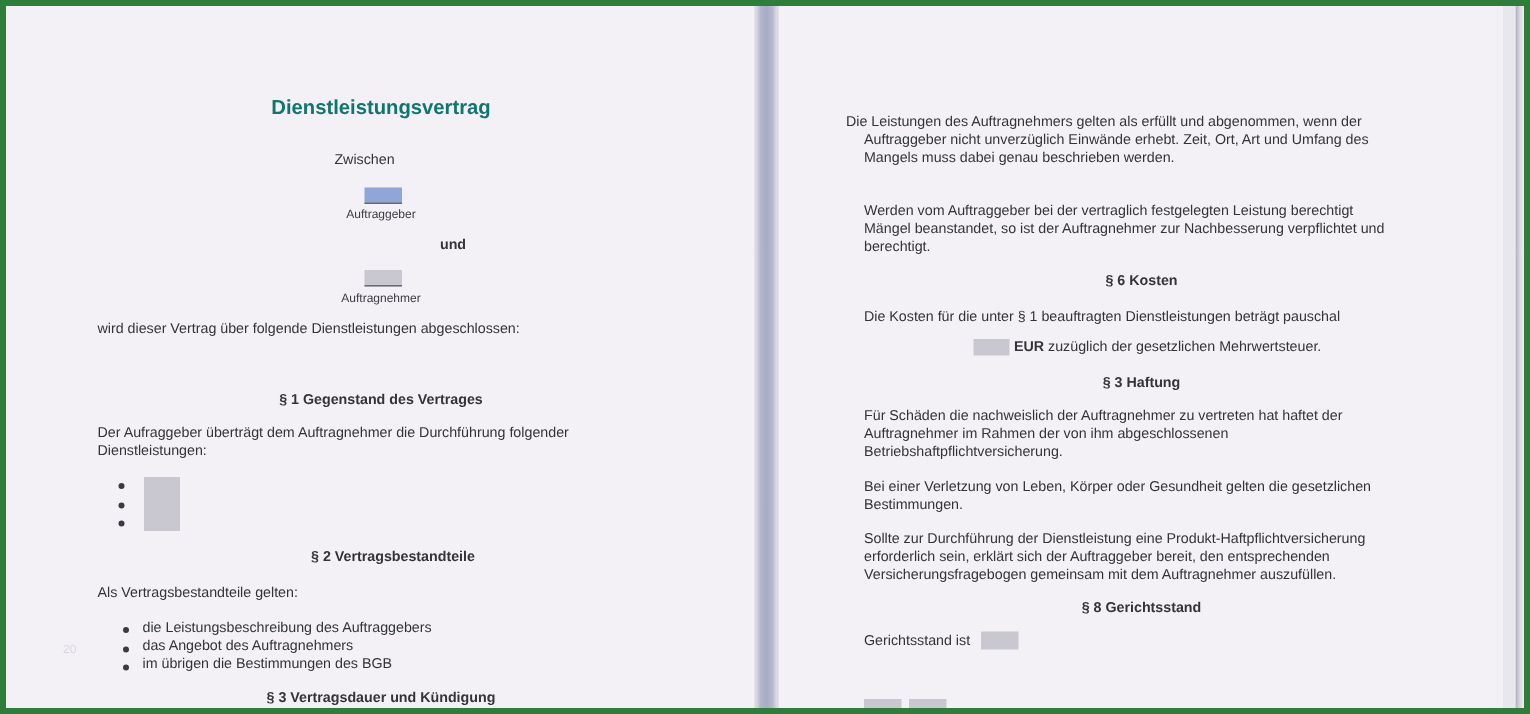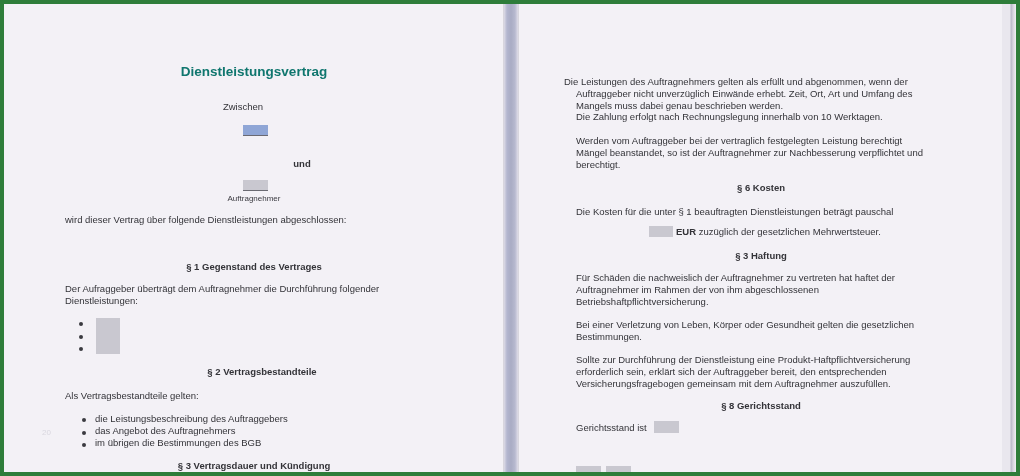--- a/index.html
+++ b/index.html
@@ -44,20 +44,21 @@
 </head>
 <body>
 
 <div class="frame">
 
   <div class="page page-left">
     <div class="txt title center" style="left:0;width:500px;top:62px;">Dienstleistungsvertrag</div>
     <div class="txt center" style="left:0;width:478px;top:97px;">Zwischen</div>
 
     <div class="field blue u" style="left:239px;top:121px;width:25px;height:11px;"></div>
+    <div class="txt small center" style="left:0;width:500px;top:133px;">Auftraggeber</div>
 
     <div class="txt bold center" style="left:0;width:596px;top:154px;">und</div>
 
     <div class="field u" style="left:239px;top:176px;width:25px;height:11px;"></div>
     <div class="txt small center" style="left:0;width:500px;top:189px;">Auftragnehmer</div>
 
     <div class="txt" style="left:61px;top:210px;">wird dieser Vertrag über folgende Dienstleistungen abgeschlossen:</div>
 
     <div class="txt bold center" style="left:0;width:500px;top:257px;">§ 1 Gegenstand des Vertrages</div>
     <div class="txt" style="left:61px;top:279px;">Der Aufraggeber überträgt dem Auftragnehmer die Durchführung folgender</div>
@@ -82,21 +83,20 @@
 
     <div class="txt bold center" style="left:0;width:500px;top:456px;">§ 3 Vertragsdauer und Kündigung</div>
   </div>
 
   <div class="gutter"></div>
 
   <div class="page page-right">
     <div class="txt" style="left:45px;top:72px;">Die Leistungen des Auftragnehmers gelten als erfüllt und abgenommen, wenn der</div>
     <div class="txt" style="left:57px;top:84px;">Auftraggeber nicht unverzüglich Einwände erhebt. Zeit, Ort, Art und Umfang des</div>
     <div class="txt" style="left:57px;top:96px;">Mangels muss dabei genau beschrieben werden.</div>
-    <div class="txt" style="left:57px;top:107px;">Die Zahlung erfolgt nach Rechnungslegung innerhalb von 10 Werktagen.</div>
 
     <div class="txt" style="left:57px;top:131px;">Werden vom Auftraggeber bei der vertraglich festgelegten Leistung berechtigt</div>
     <div class="txt" style="left:57px;top:143px;">Mängel beanstandet, so ist der Auftragnehmer zur Nachbesserung verpflichtet und</div>
     <div class="txt" style="left:57px;top:155px;">berechtigt.</div>
 
     <div class="txt bold center" style="left:0;width:484px;top:178px;">§ 6 Kosten</div>
     <div class="txt" style="left:57px;top:202px;">Die Kosten für die unter § 1 beauftragten Dienstleistungen beträgt pauschal</div>
 
     <div class="field" style="left:130px;top:222px;width:24px;height:11px;"></div>
     <div class="txt" style="left:157px;top:222px;"><b>EUR</b><span> zuzüglich der gesetzlichen Mehrwertsteuer.</span></div>

